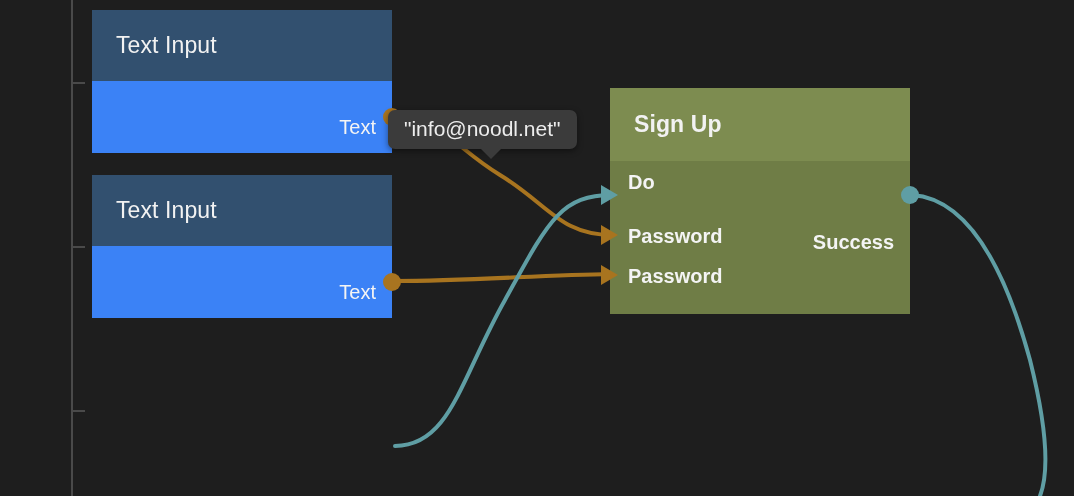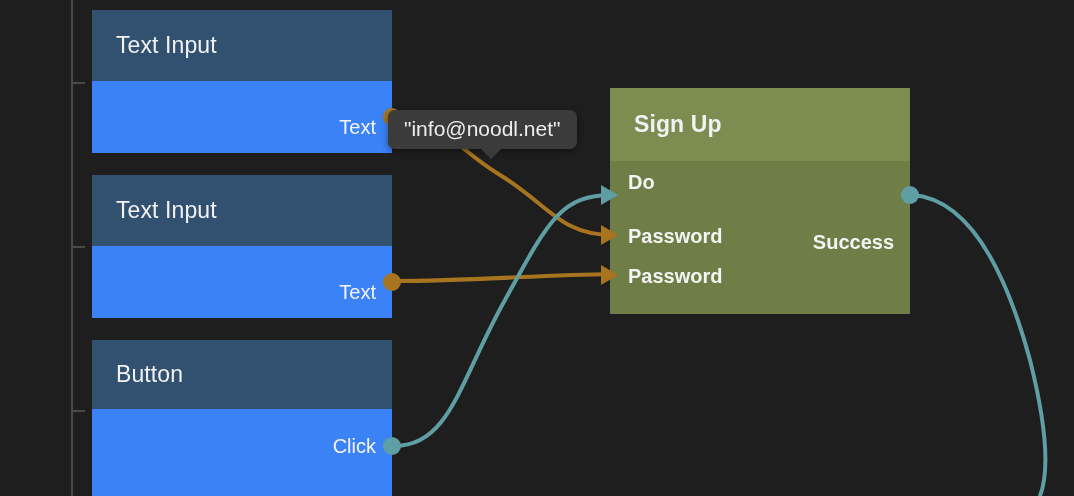--- a/index.html
+++ b/index.html
@@ -182,31 +182,20 @@
       <span class="node-title">Text Input</span>
     </div>
     <div class="node-body" style="height:72px;">
       <div class="port-row out" style="top:35px;">
         <span class="port-label">Text</span>
       </div>
     </div>
     <div class="knob knob-orange" style="left:291px; top:98px;"></div>
   </div>
 
-  <div class="node node-blue" style="left:92px; top:340px; width:300px; height:156px;">
-    <div class="node-header" style="height:69px;">
-      <span class="node-title">Button</span>
-    </div>
-    <div class="node-body" style="height:87px;">
-      <div class="port-row out" style="top:26px;">
-        <span class="port-label">Click</span>
-      </div>
-    </div>
-    <div class="knob knob-teal" style="left:291px; top:97px;"></div>
-  </div>
 
   <div class="node node-green" style="left:610px; top:88px; width:300px; height:226px;font-weight:bold;">
     <div class="node-header" style="height:73px;">
       <span class="node-title">Sign Up</span>
     </div>
     <div class="node-body" style="height:153px;">
 
       <div class="port-row in" style="top:10px;">
         <span class="port-label">Do</span>
       </div>

